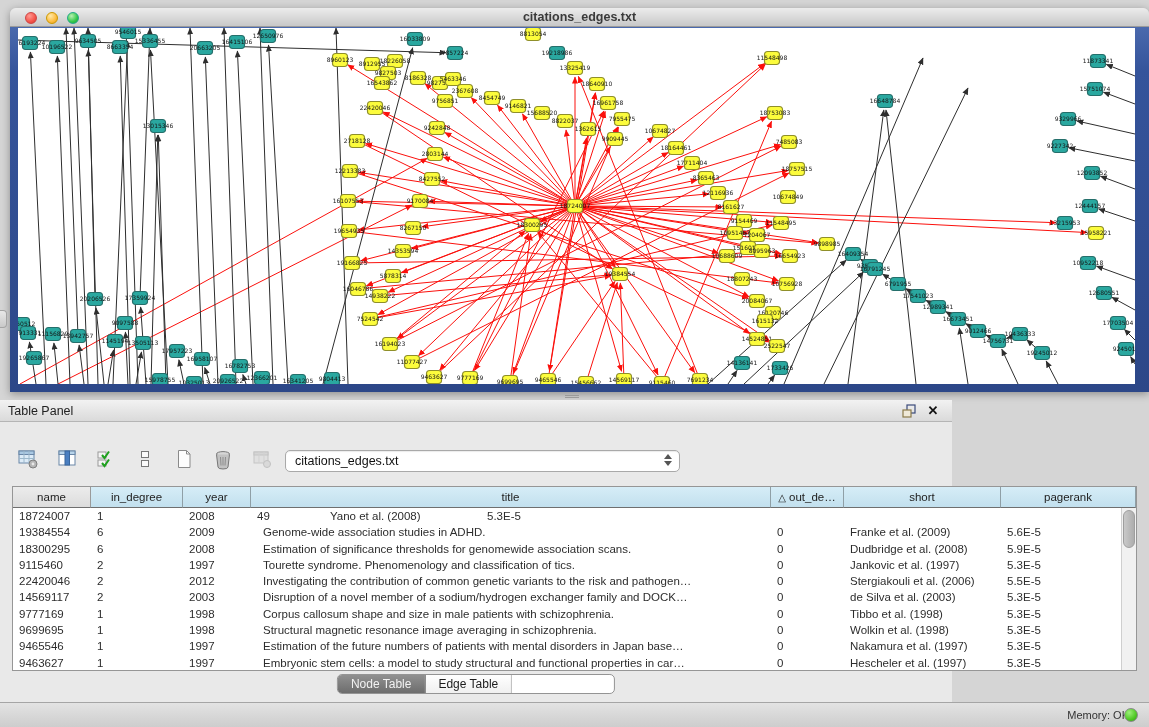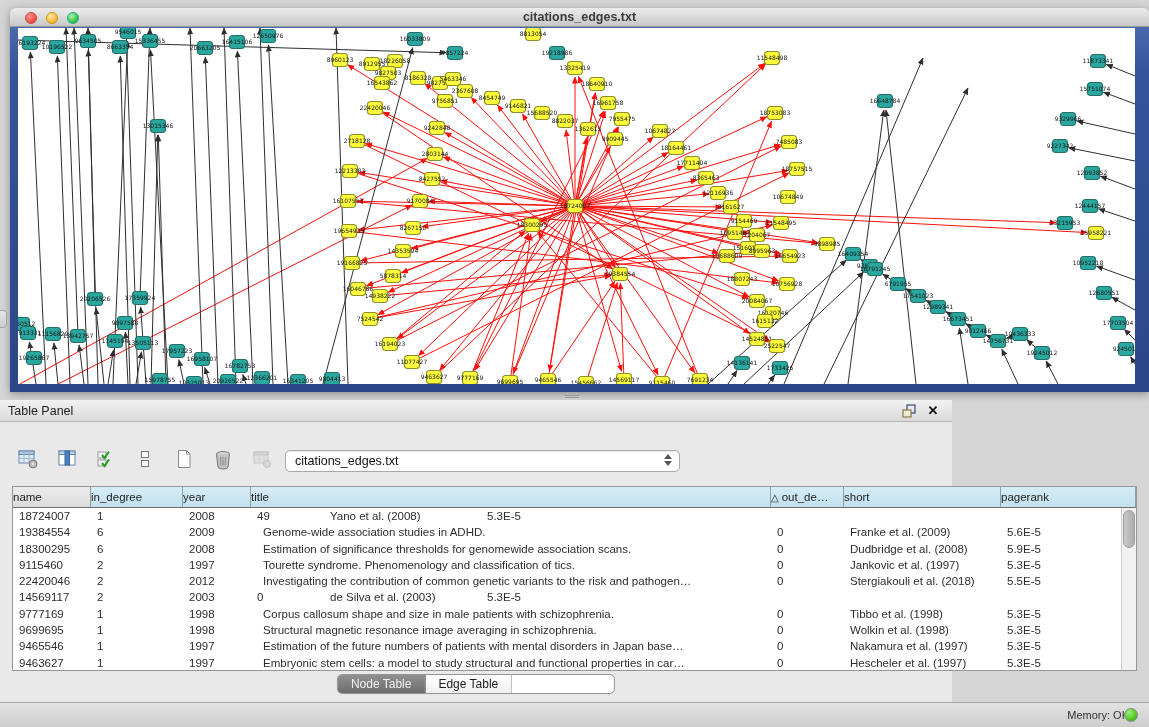--- a/index.html
+++ b/index.html
@@ -48,21 +48,21 @@
     border:1px solid #a9a9a9; border-radius:5px; box-shadow:inset 0 1px 1px rgba(0,0,0,.08);
     font-size:12.5px; color:#111; line-height:20px; padding-left:9px; }
   .combo .arrows { position:absolute; right:7px; top:3px; }
   .combo .arrows b { display:block; width:0; height:0; border-left:4px solid transparent; border-right:4px solid transparent; }
   .combo .arrows .up { border-bottom:5px solid #555; margin-bottom:2px; }
   .combo .arrows .dn { border-top:5px solid #555; }
 
   .tablebox { position:absolute; left:12px; top:86px; width:1125px; height:185px;
     background:#fff; border:1px solid #969696; }
   .thead { display:flex; height:21px; }
-  .th { height:21px; font-size:11.5px; color:#222; text-align:left; line-height:20px;
+  .th { height:21px; font-size:11.5px; color:#222; text-align:center; line-height:20px;
     background:linear-gradient(#d6edf7,#c2e0ee); border-right:1px solid #8f9fa6; border-bottom:1px solid #6f6f6f;
     overflow:hidden; white-space:nowrap; }
   .th.grey { background:linear-gradient(#ececec,#dcdcdc); border-right-color:#9a9a9a; }
   .sortglyph { font-size:10px; margin-right:3px; }
   .c0{width:78px;} .c1{width:92px;} .c2{width:68px;} .c3{width:520px;} .c4{width:73px;} .c5{width:157px;} .c6{flex:1;}
   .tbody { position:absolute; left:0; top:21px; right:15px; bottom:0; overflow:hidden; }
   .tr { display:flex; height:16.3px; background:#fff; }
   .td { font-size:11.5px; color:#2d2d2d; line-height:16px; padding-left:6px;
     overflow:hidden; white-space:nowrap; text-overflow:ellipsis; }
   .td.c3 { padding-left:12px; }
@@ -935,27 +935,28 @@
           <div class="td c4">0</div>
           <div class="td c5">Jankovic et al. (1997)</div>
           <div class="td c6">5.3E-5</div>
         </div>
         <div class="tr">
           <div class="td c0">22420046</div>
           <div class="td c1">2</div>
           <div class="td c2">2012</div>
           <div class="td c3">Investigating the contribution of common genetic variants to the risk and pathogen…</div>
           <div class="td c4">0</div>
-          <div class="td c5">Stergiakouli et al. (2018)</div>
+          <div class="td c5">Stergiakouli et al. (2006)</div>
           <div class="td c6">5.5E-5</div>
         </div>
         <div class="tr">
           <div class="td c0">14569117</div>
           <div class="td c1">2</div>
           <div class="td c2">2003</div>
+          <div class="td c3">Disruption of a novel member of a sodium/hydrogen exchanger family and DOCK…</div>
           <div class="td c4">0</div>
           <div class="td c5">de Silva et al. (2003)</div>
           <div class="td c6">5.3E-5</div>
         </div>
         <div class="tr">
           <div class="td c0">9777169</div>
           <div class="td c1">1</div>
           <div class="td c2">1998</div>
           <div class="td c3">Corpus callosum shape and size in male patients with schizophrenia.</div>
           <div class="td c4">0</div>

